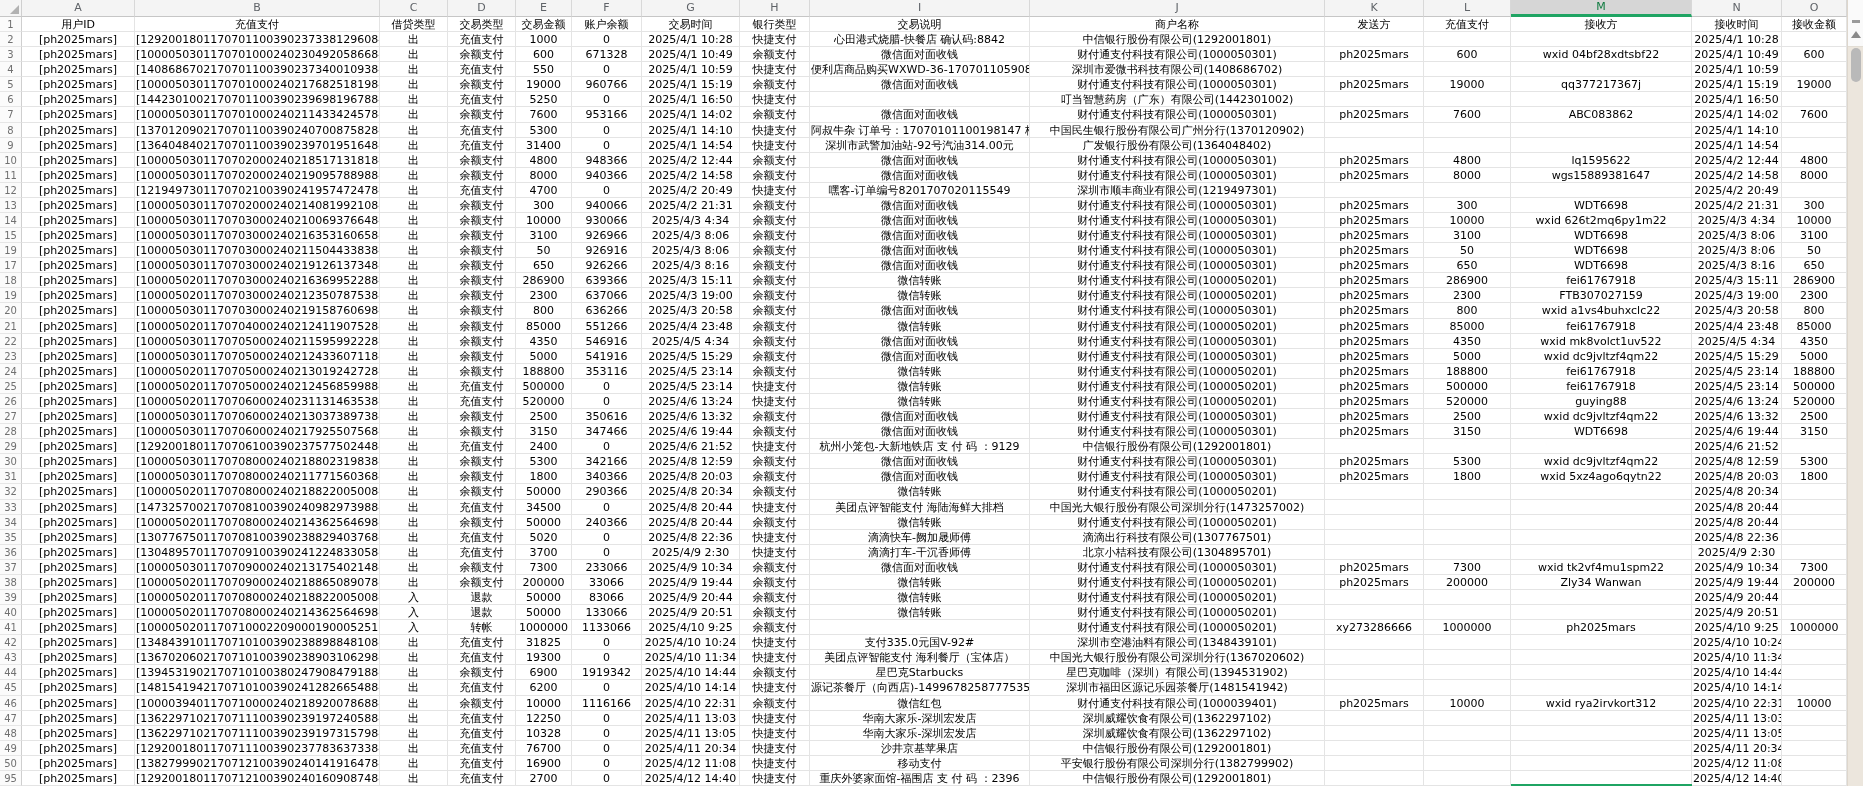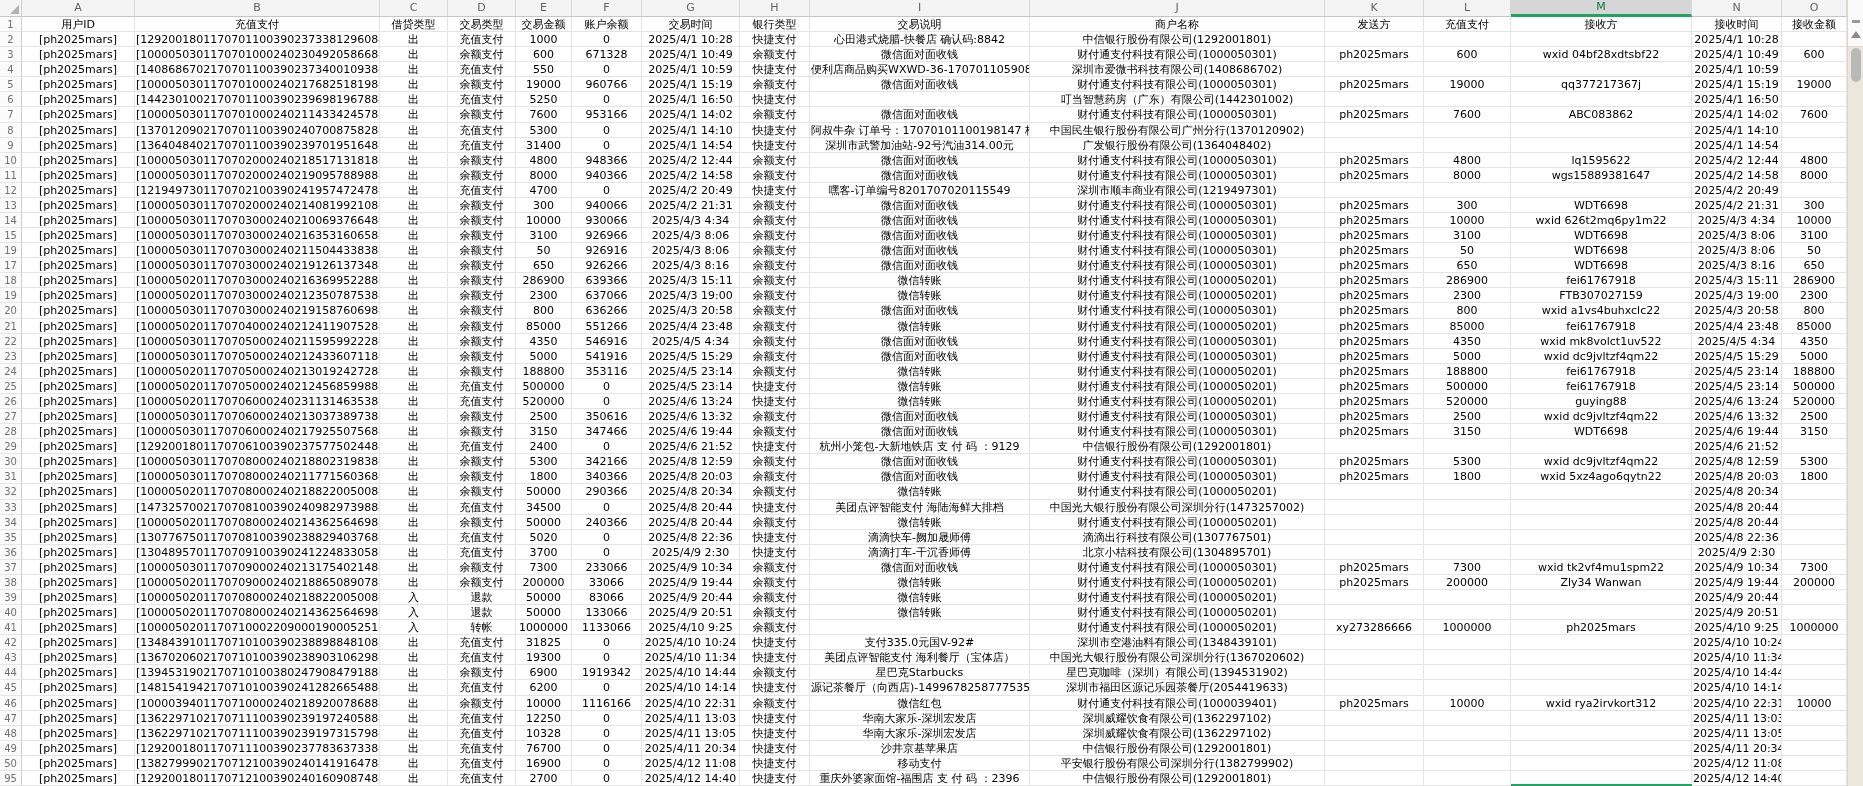--- a/index.html
+++ b/index.html
@@ -870,21 +870,21 @@
         <div class="rownum">45</div>
         <div class="cell col-A">[ph2025mars]</div>
         <div class="cell col-B">[148154194217071010039024128266548847]</div>
         <div class="cell col-C">出</div>
         <div class="cell col-D">充值支付</div>
         <div class="cell col-E">6200</div>
         <div class="cell col-F">0</div>
         <div class="cell col-G">2025/4/10 14:14</div>
         <div class="cell col-H">快捷支付</div>
         <div class="cell col-I">源记茶餐厅（向西店)-14996782587775352</div>
-        <div class="cell col-J">深圳市福田区源记乐园茶餐厅(2054419633)</div>
+        <div class="cell col-J">深圳市福田区源记乐园茶餐厅(1481541942)</div>
         <div class="cell col-K"></div>
         <div class="cell col-L"></div>
         <div class="cell col-M"></div>
         <div class="cell col-N">2025/4/10 14:14</div>
         <div class="cell col-O"></div>
       </div>
       <div class="row">
         <div class="rownum">46</div>
         <div class="cell col-A">[ph2025mars]</div>
         <div class="cell col-B">[100003940117071000024021892007868847]</div>

